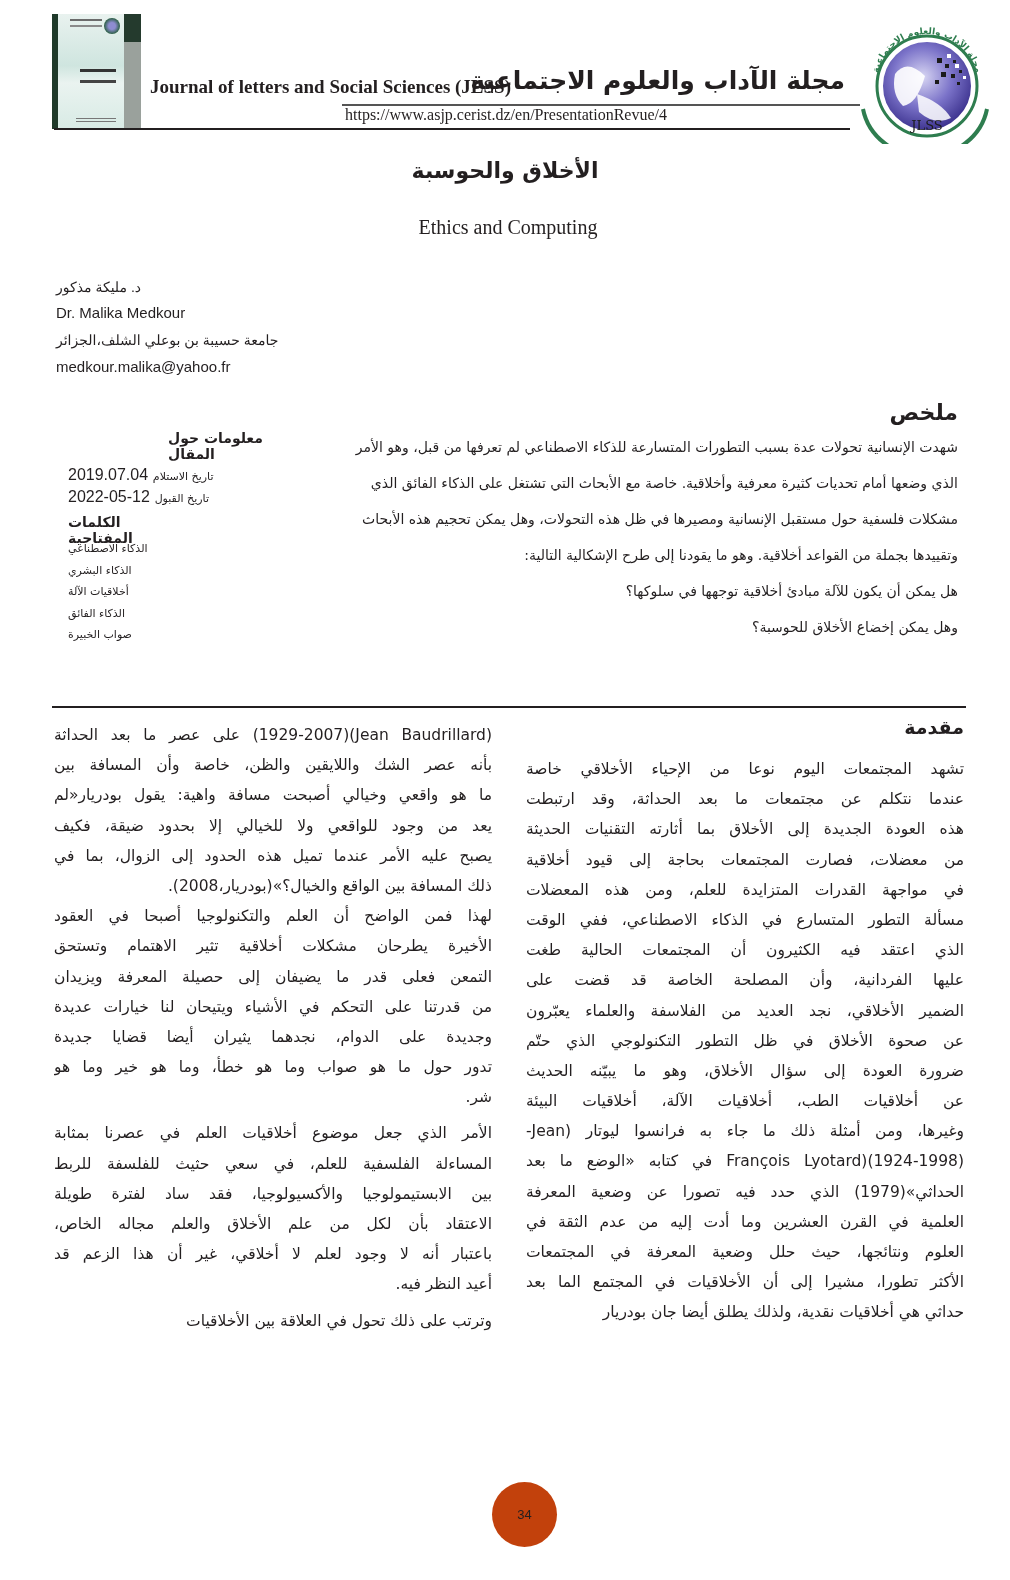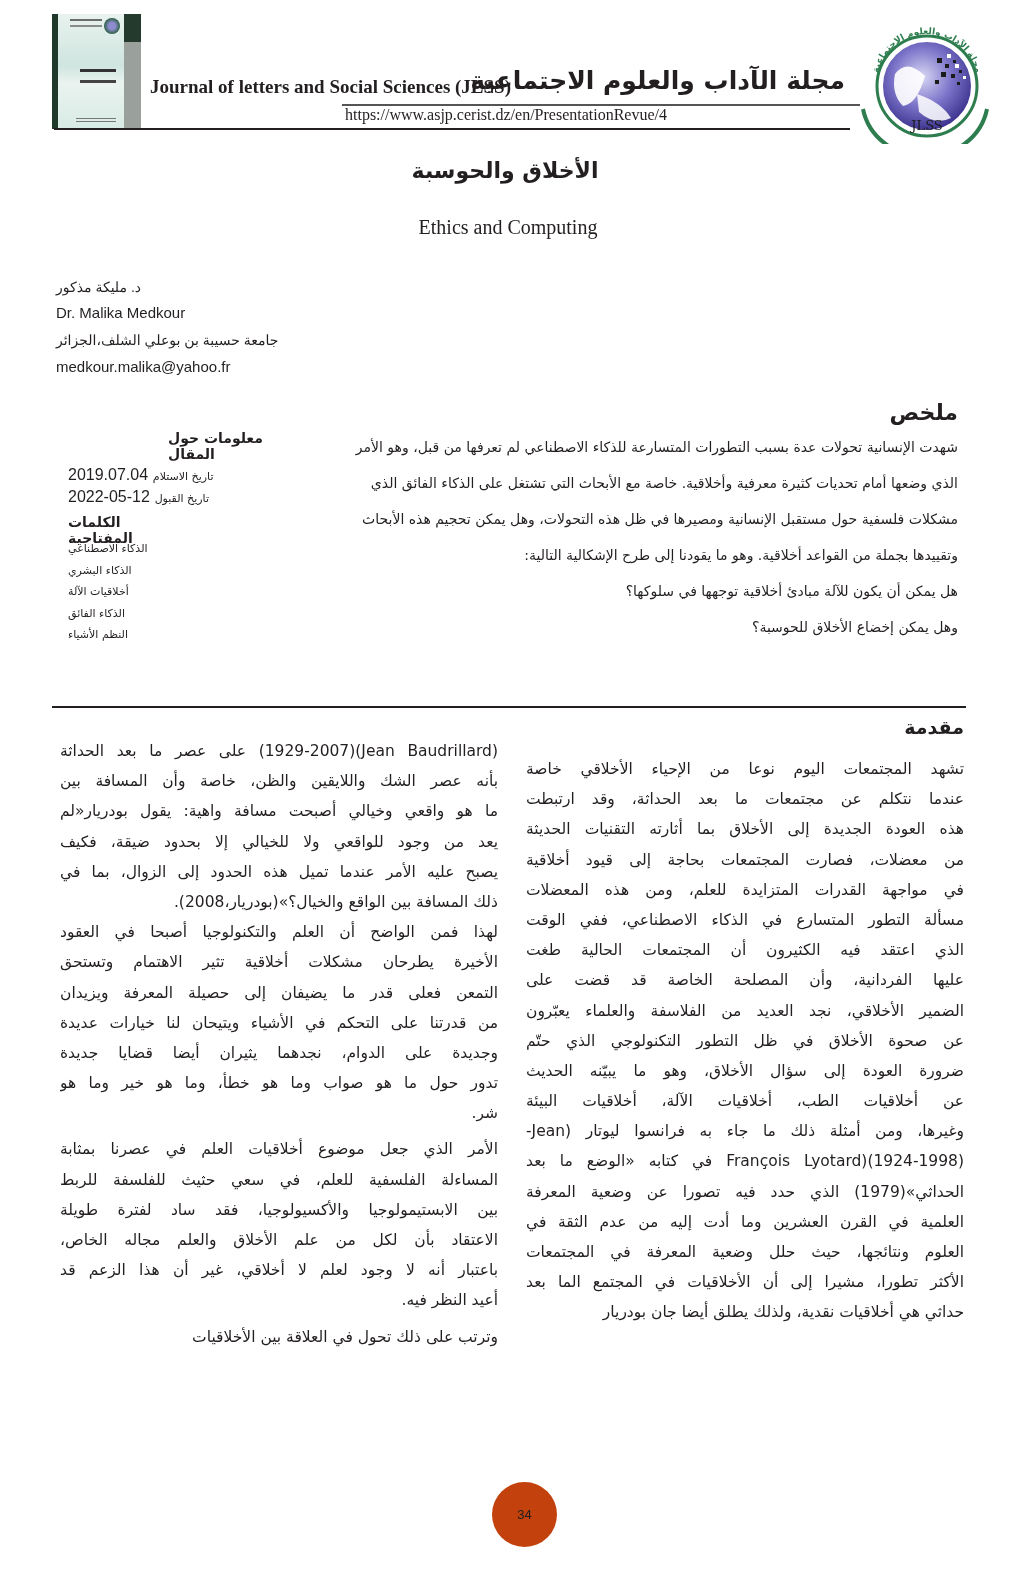--- a/index.html
+++ b/index.html
@@ -79,21 +79,21 @@
   
   .intro-heading {
     position: absolute; right: 46px; top: 716px;
     font-family: "DejaVu Sans", sans-serif; font-weight: bold; font-size: 19px; direction: rtl;
   }
   .col {
     position: absolute; top: 720px; width: 438px;
     font-family: "DejaVu Sans", sans-serif; font-size: 15.5px; direction: rtl;
   }
   .col-right { left: 526px; top: 754px; }
-  .col-left { left: 60px; margin-top: 16px; }
+  .col-left { left: 54px; }
   .col .line {
     height: 30.2px; line-height: 30px; white-space: nowrap; overflow: hidden;
     text-align: justify; text-align-last: justify;
   }
   .col .line.last { text-align-last: right; }
   .col .line.gap { margin-top: 6px; }
 
   
   .page-num {
     position: absolute; left: 492px; top: 1482px; width: 65px; height: 65px; border-radius: 50%;
@@ -171,21 +171,21 @@
   <div class="info-row">
     <span class="val">2022-05-12</span>
     <span class="lbl">تاريخ القبول</span>
   </div>
   <div class="kw-heading">الكلمات المفتاحية</div>
   <ul class="kw-list">
     <li>الذكاء الاصطناعي</li>
     <li>الذكاء البشري</li>
     <li>أخلاقيات الآلة</li>
     <li>الذكاء الفائق</li>
-    <li>النظم الأشياء</li>
+    <li>صواب الخبيرة</li>
   </ul>
 </div>
 
 <div class="abs-heading">ملخص</div>
 <div class="abs-body">
   <p>شهدت الإنسانية تحولات عدة بسبب التطورات المتسارعة للذكاء الاصطناعي لم تعرفها من قبل، وهو الأمر</p>
   <p>الذي وضعها أمام تحديات كثيرة معرفية وأخلاقية. خاصة مع الأبحاث التي تشتغل على الذكاء الفائق الذي</p>
   <p>مشكلات فلسفية حول مستقبل الإنسانية ومصيرها في ظل هذه التحولات، وهل يمكن تحجيم هذه الأبحاث</p>
   <p>وتقييدها بجملة من القواعد أخلاقية. وهو ما يقودنا إلى طرح الإشكالية التالية:</p>
   <p>هل يمكن أن يكون للآلة مبادئ أخلاقية توجهها في سلوكها؟</p>

